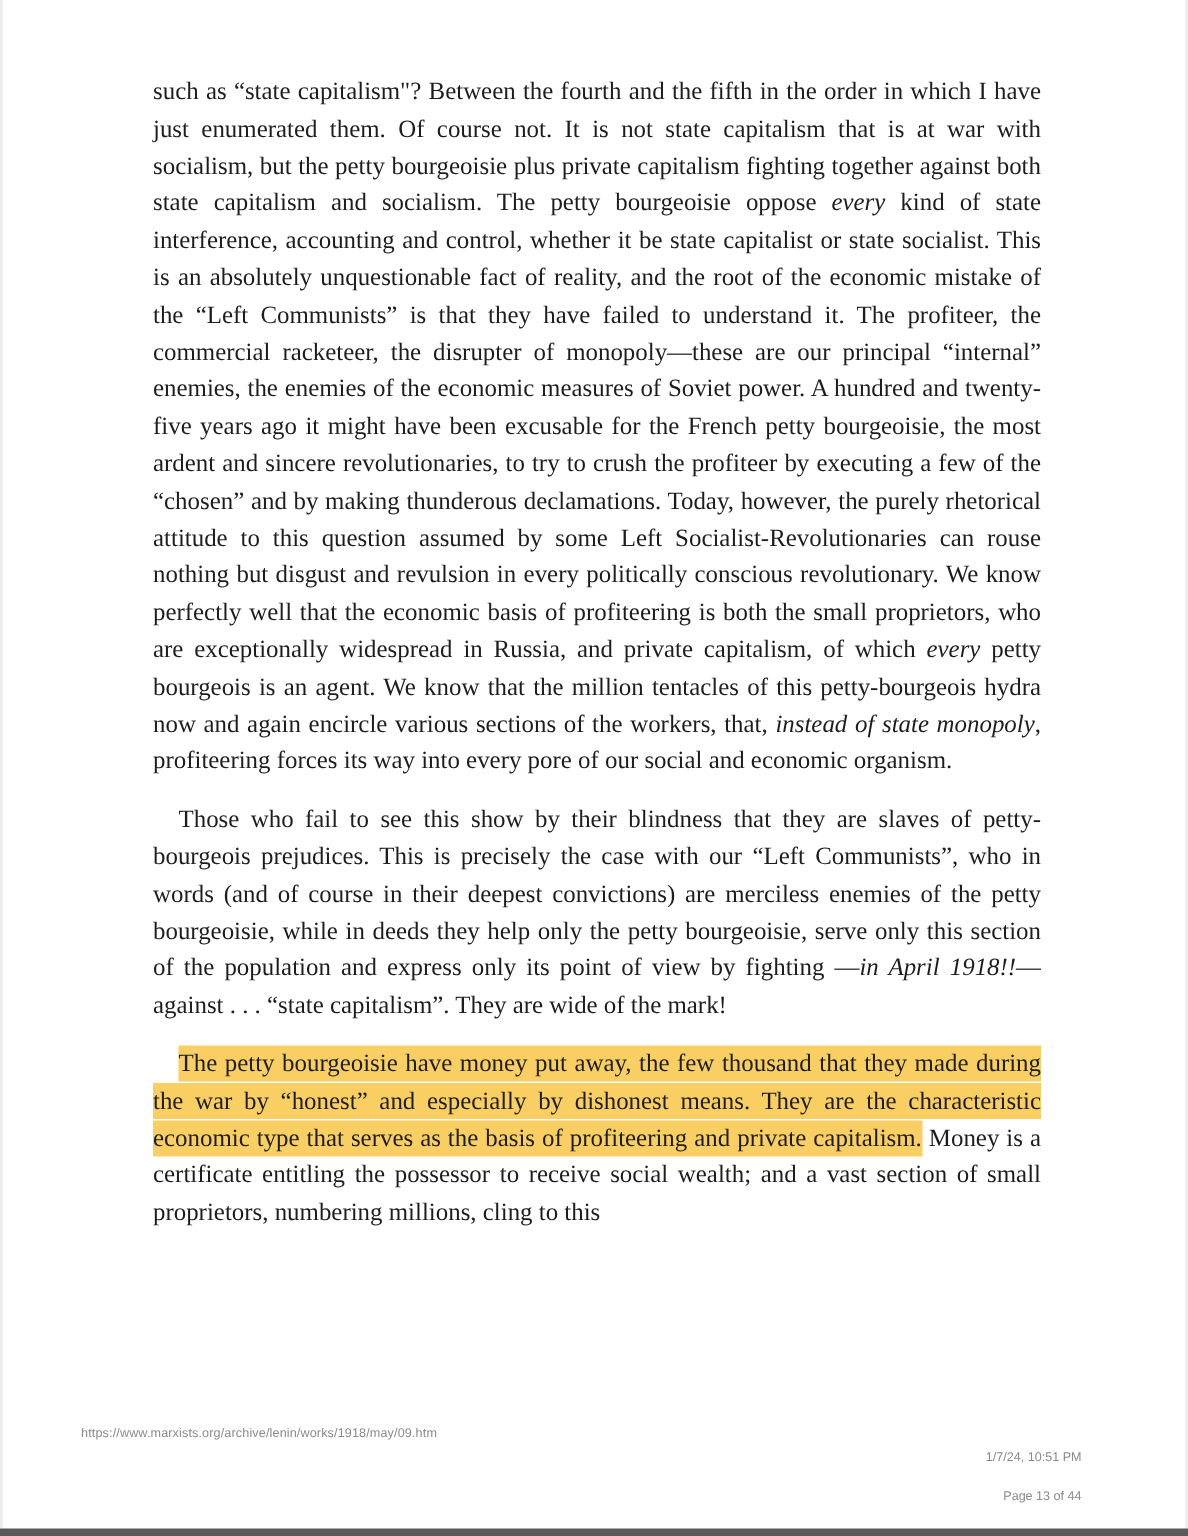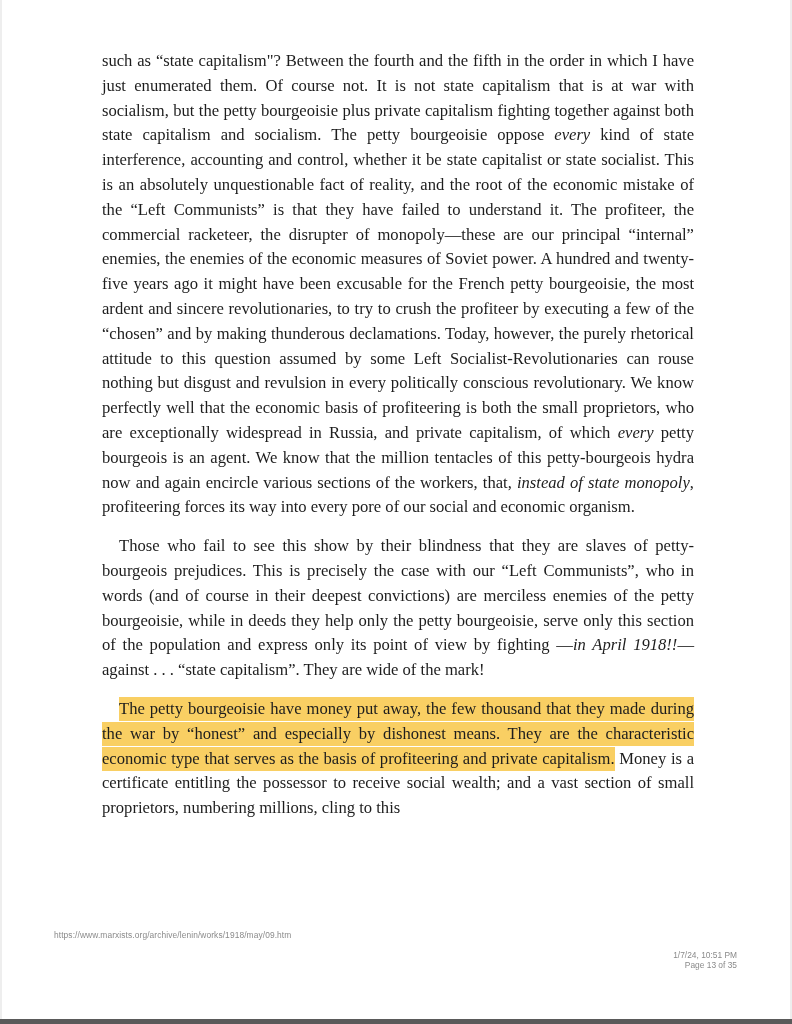--- a/index.html
+++ b/index.html
@@ -58,52 +58,52 @@
   }
   .hl {
     background: #f9cf63;
     padding: 2px 0 3px 0;
     -webkit-box-decoration-break: clone;
     box-decoration-break: clone;
   }
   .footer-url {
     position: absolute;
     left: 52px;
-    top: 930px;
+    top: 950px;
     font-family: "Liberation Sans", "DejaVu Sans", sans-serif;
     font-size: 8.4px;
     color: #8a8a8a;
     letter-spacing: 0.1px;
   }
   .footer-right {
     position: absolute;
     right: 53px;
     top: 950px;
     font-family: "Liberation Sans", "DejaVu Sans", sans-serif;
     font-size: 8.4px;
     line-height: 10px;
     color: #8a8a8a;
     text-align: right;
   }
   .footer-right div {
-    margin: 0;
+    margin: 16px;
   }
 </style>
 </head>
 <body>
 
 <div class="page">
 
   <div class="content">
     <p><span>such as “state capitalism"? Between the fourth and the fifth in the order in which I have just enumerated them. Of course not. It is not state capitalism that is at war with socialism, but the petty bourgeoisie plus private capitalism fighting together against both state capitalism and socialism. The petty bourgeoisie oppose </span><em>every</em><span> kind of state interference, accounting and control, whether it be state capitalist or state socialist. This is an absolutely unquestionable fact of reality, and the root of the economic mistake of the “Left Communists” is that they have failed to understand it. The profiteer, the commercial racketeer, the disrupter of monopoly—these are our principal “internal” enemies, the enemies of the economic measures of Soviet power. A hundred and twenty-five years ago it might have been excusable for the French petty bourgeoisie, the most ardent and sincere revolutionaries, to try to crush the profiteer by executing a few of the “chosen” and by making thunderous declamations. Today, however, the purely rhetorical attitude to this question assumed by some Left Socialist-Revolutionaries can rouse nothing but disgust and revulsion in every politically conscious revolutionary. We know perfectly well that the economic basis of profiteering is both the small proprietors, who are exceptionally widespread in Russia, and private capitalism, of which </span><em>every</em><span> petty bourgeois is an agent. We know that the million tentacles of this petty-bourgeois hydra now and again encircle various sections of the workers, that, </span><em>instead of state monopoly</em><span>, profiteering forces its way into every pore of our social and economic organism.</span></p>
     <p class="indent"><span>Those who fail to see this show by their blindness that they are slaves of petty-bourgeois prejudices. This is precisely the case with our “Left Communists”, who in words (and of course in their deepest convictions) are merciless enemies of the petty bourgeoisie, while in deeds they help only the petty bourgeoisie, serve only this section of the population and express only its point of view by fighting —</span><em>in April 1918!!</em><span>—against . . . “state capitalism”. They are wide of the mark!</span></p>
     <p class="indent"><span class="hl" style="background: rgb(249, 207, 99);">The petty bourgeoisie have money put away, the few thousand that they made during the war by “honest” and especially by dishonest means. They are the characteristic economic type that serves as the basis of profiteering and private capitalism.</span><span> Money is a certificate entitling the possessor to receive social wealth; and a vast section of small proprietors, numbering millions, cling to this</span></p>
   </div>
 
   <div class="footer-url">https://www.marxists.org/archive/lenin/works/1918/may/09.htm</div>
 
   <div class="footer-right">
     <div>1/7/24, 10:51 PM</div>
-    <div>Page 13 of 35</div>
+    <div>Page 13 of 44</div>
   </div>
 </div>
 
 <div class="bottom-bar"></div>
 
 </body></html>

